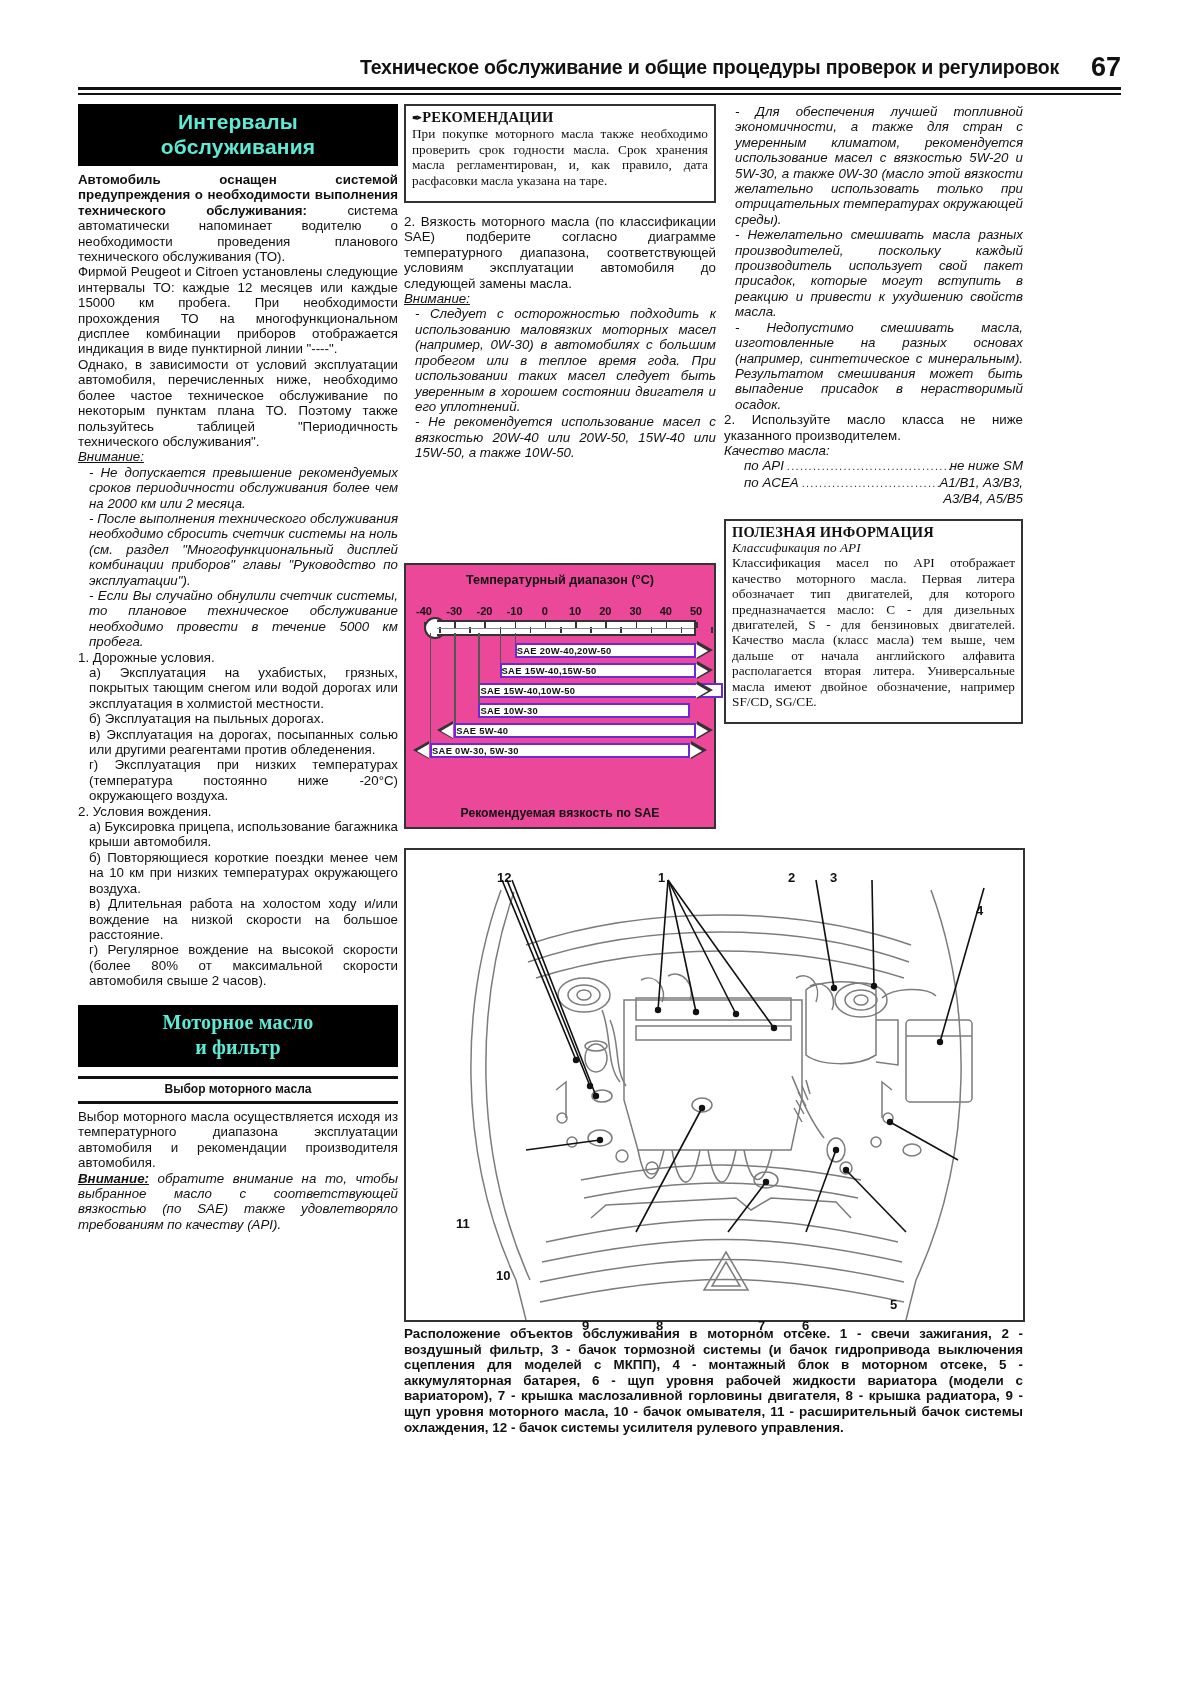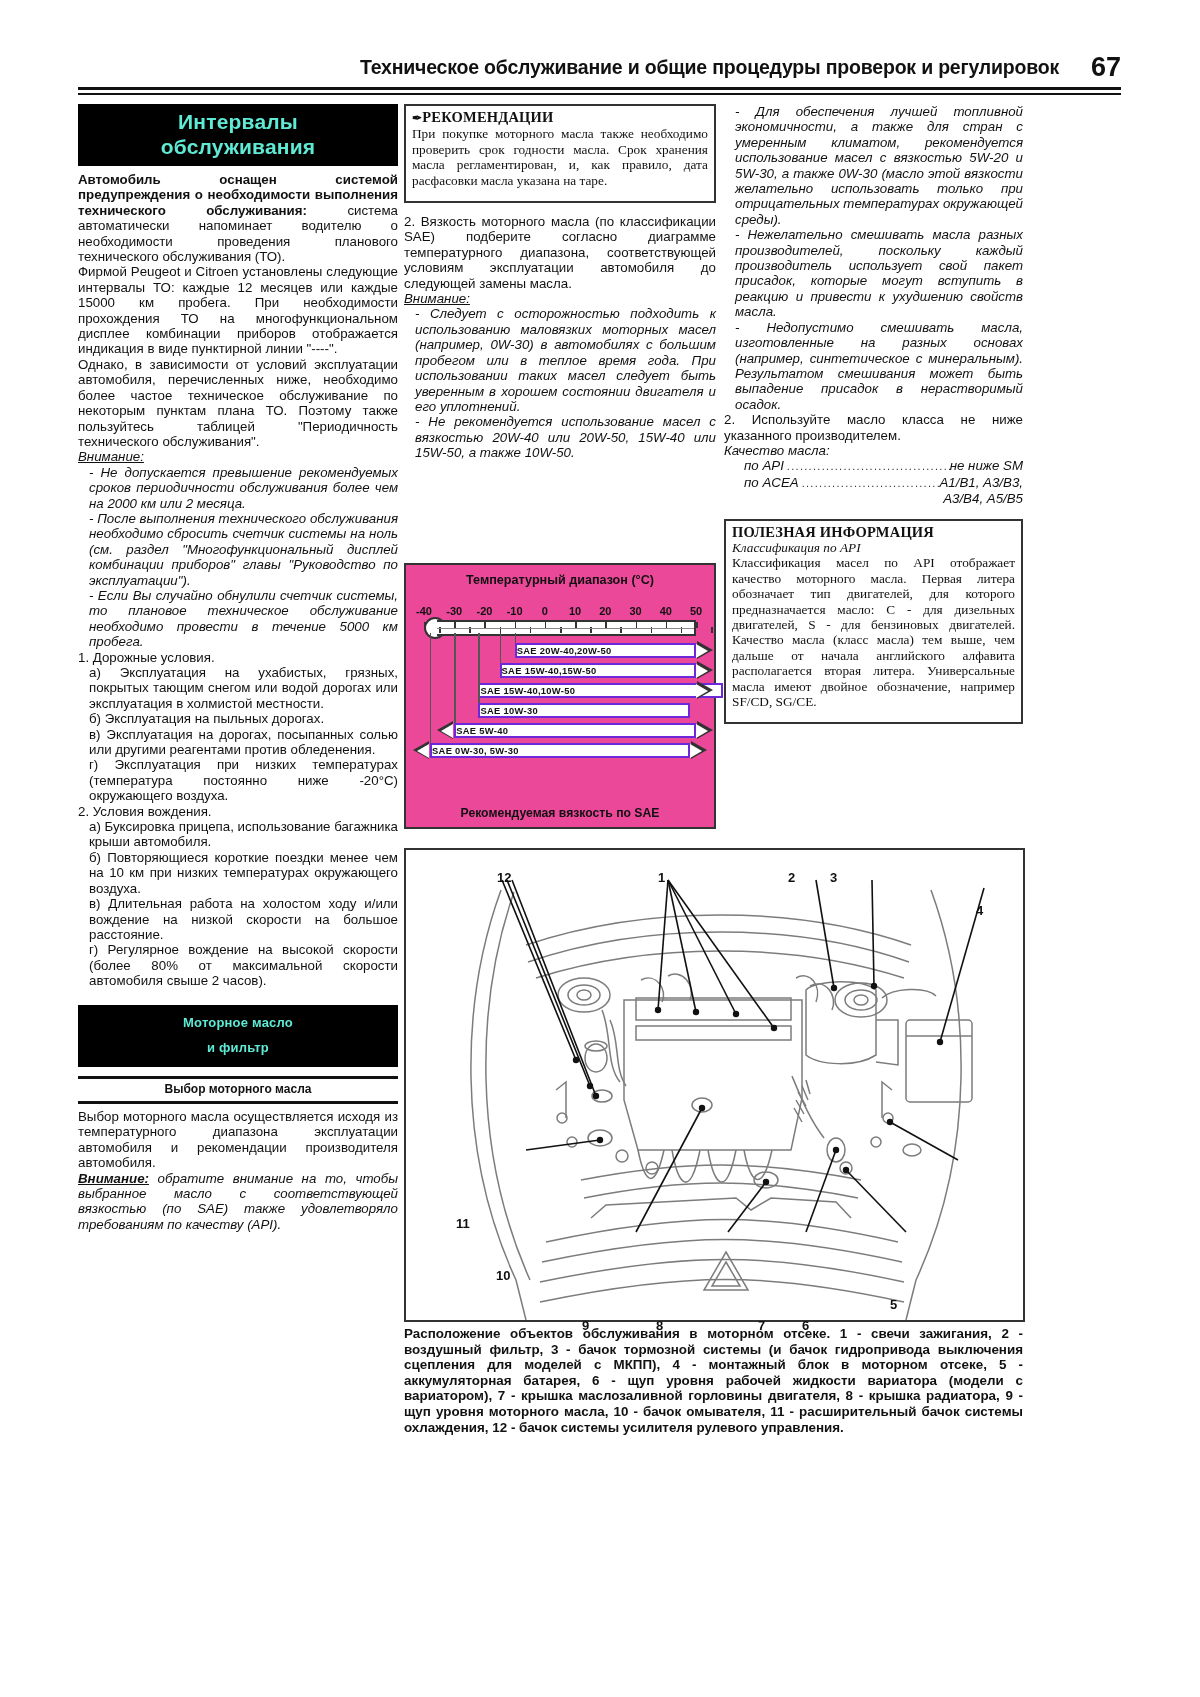--- a/index.html
+++ b/index.html
@@ -23,21 +23,21 @@
 
   p{margin:0;text-align:justify;}
   .it{font-style:italic;}
   .bd{font-weight:bold;}
   .u{text-decoration:underline;}
   .hang{padding-left:11px;text-indent:-0px;}
 
   
   .banner{background:#000;color:#5eead4;font-weight:bold;font-size:21px;line-height:25px;
           text-align:center;padding:5px 4px 7px;letter-spacing:.2px;}
-  .banner.small{font-size:13px;}
+  .banner.small{font-size:20px;font-family:Liberation Serif, serif;}
 
   
   .sub{margin-top:9px;}
   .sub .r-top{height:3px;background:#111;}
   .sub .r-bot{height:3px;background:#111;}
   .sub .txt{font-size:12px;font-weight:bold;text-align:center;padding:3px 0 4px;}
 
   
   .box{border:2.5px solid #333;padding:4px 6px 13px;font-family:Liberation Serif, serif;}
   .box .bt{font-weight:bold;font-size:14.5px;letter-spacing:.2px;}

